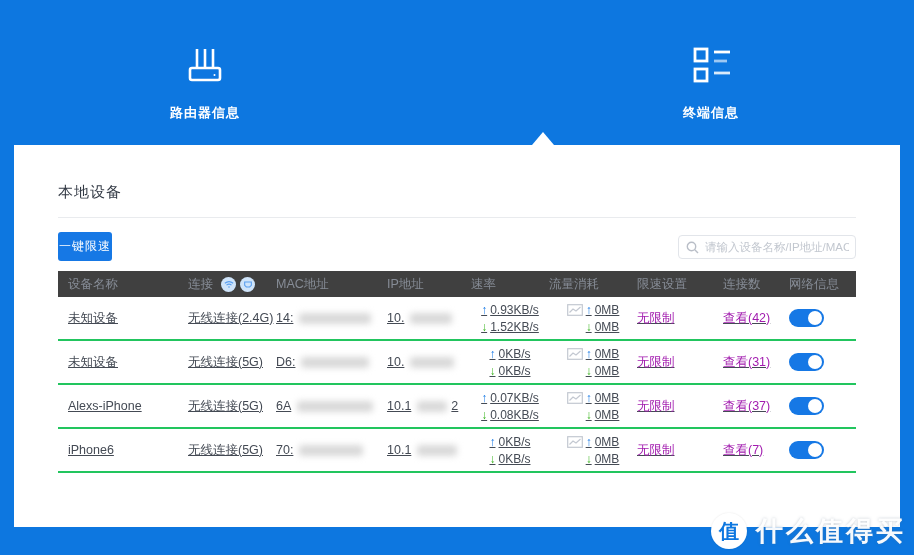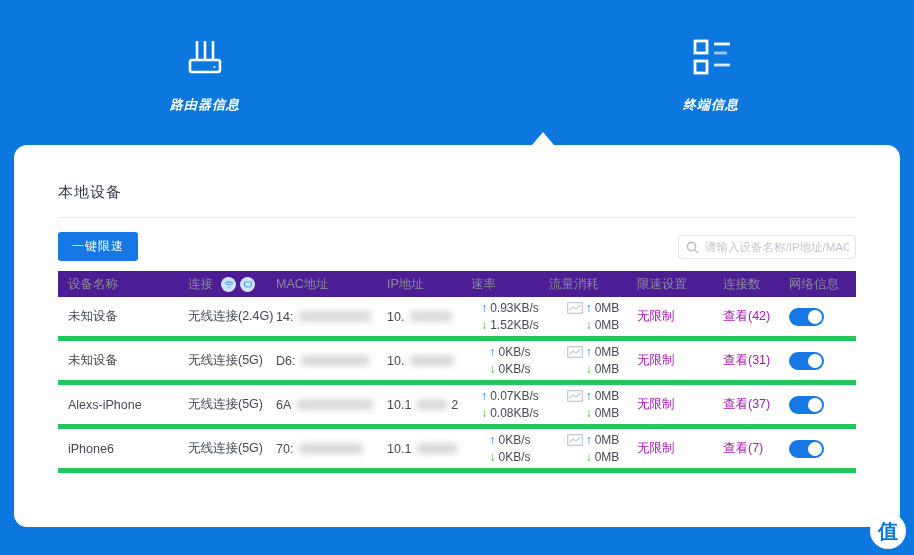--- a/index.html
+++ b/index.html
@@ -4,49 +4,49 @@
 <style>
   * { margin:0; padding:0; box-sizing:border-box; }
   html,body { width:914px; height:555px; }
   body {
     font-family:"Liberation Sans","DejaVu Sans",sans-serif;
     background:#0d77e0;
     position:relative;
     overflow:hidden;
   }
   
-  .topnav { position:absolute; top:0; left:140px; width:636px; height:132px;
-    display:flex; justify-content:space-between;font-style:italic; }
+  .topnav { position:absolute; top:8px; left:140px; width:636px; height:132px;
+    display:flex; justify-content:space-between; }
   .tab { width:130px; display:flex; flex-direction:column; align-items:center;
     padding-top:32px; cursor:pointer; }
   .tab .ticon { width:50px; height:50px; display:flex; align-items:center; justify-content:center; }
   .tab .tlabel { margin-top:14px; color:#ffffff; font-size:13px; font-weight:bold; letter-spacing:1px; }
   .pointer { position:absolute; top:132px; left:532px; width:0; height:0;
     border-left:11px solid transparent; border-right:11px solid transparent;
     border-bottom:13px solid #ffffff; }
   
   .panel { position:absolute; left:14px; top:145px; width:886px; height:382px;
-    background:#ffffff; border-radius:13px; padding:0 44px; }
+    background:#ffffff; border-radius:0; padding:0 44px; }
   .panel-title { margin-top:38px; font-size:15px; color:#333a45; font-weight:500; letter-spacing:1px; }
   .title-divider { margin-top:15px; height:1px; background:#e9ebee; }
   .toolbar { margin-top:14px; display:flex; justify-content:space-between; align-items:center; }
   .limit-btn { background:#1678e5; color:#fff; font-size:12px; border:none; border-radius:3px;
-    padding:6px 14px; cursor:pointer; letter-spacing:1px; }
+    padding:6px 1px; cursor:pointer; letter-spacing:1px; }
   .search-wrap { position:relative; }
   .search-wrap input { width:178px; height:24px; border:1px solid #e2e5ea; border-radius:4px;
     font-size:11.5px; padding:0 6px 0 26px; color:#606670; outline:none; }
   .search-wrap input::placeholder { color:#c2c7cf; }
   .search-wrap .sicon { position:absolute; left:8px; top:5px; }
   
   .table { margin-top:10px; }
   .trow { display:grid; grid-template-columns:130px 88px 111px 84px 78px 88px 86px 66px 1fr;
     align-items:center; }
-  .thead { background:#4c1d95; height:26px; color:#868c96; font-size:12.5px; }
+  .thead { background:#404040; height:26px; color:#868c96; font-size:12.5px; }
   .thead .cell:first-child, .tbody-row .cell:first-child { padding-left:10px; }
-  .tbody-row { height:44px; border-bottom:5px solid #22c55e; font-size:12.5px; color:#444a54; }
+  .tbody-row { height:44px; border-bottom:2px solid #22c55e; font-size:12.5px; color:#444a54;text-decoration:underline; }
   .cell { display:flex; align-items:center; gap:4px; }
   .conn-filter { display:flex; gap:4px; margin-left:4px; }
   .cicon { width:15px; height:15px; border-radius:50%; background:#cfe4fa;
     display:flex; align-items:center; justify-content:center; cursor:pointer; }
   .blurred { display:inline-block; height:11px; border-radius:3px; background:#d9d9d9;
     filter:blur(3px); vertical-align:middle; margin-left:2px; }
   .two-line { display:flex; flex-direction:column; justify-content:center; gap:3px; font-size:12px; }
   .sline { display:flex; align-items:center; gap:3px; line-height:14px; }
   .arrow-up { color:#1678e5; font-weight:bold; font-size:12px; }
   .arrow-dn { color:#3cb521; font-weight:bold; font-size:12px; }
@@ -331,13 +331,14 @@
           <span class="toggle">
             <span class="knob"></span>
           </span>
         </div>
     </div>
   </div>
 </div>
 
 <div class="watermark">
   <span class="wm-logo">值</span>
+  <span class="wm-text">什么值得买</span>
 </div>
 
 </body></html>

